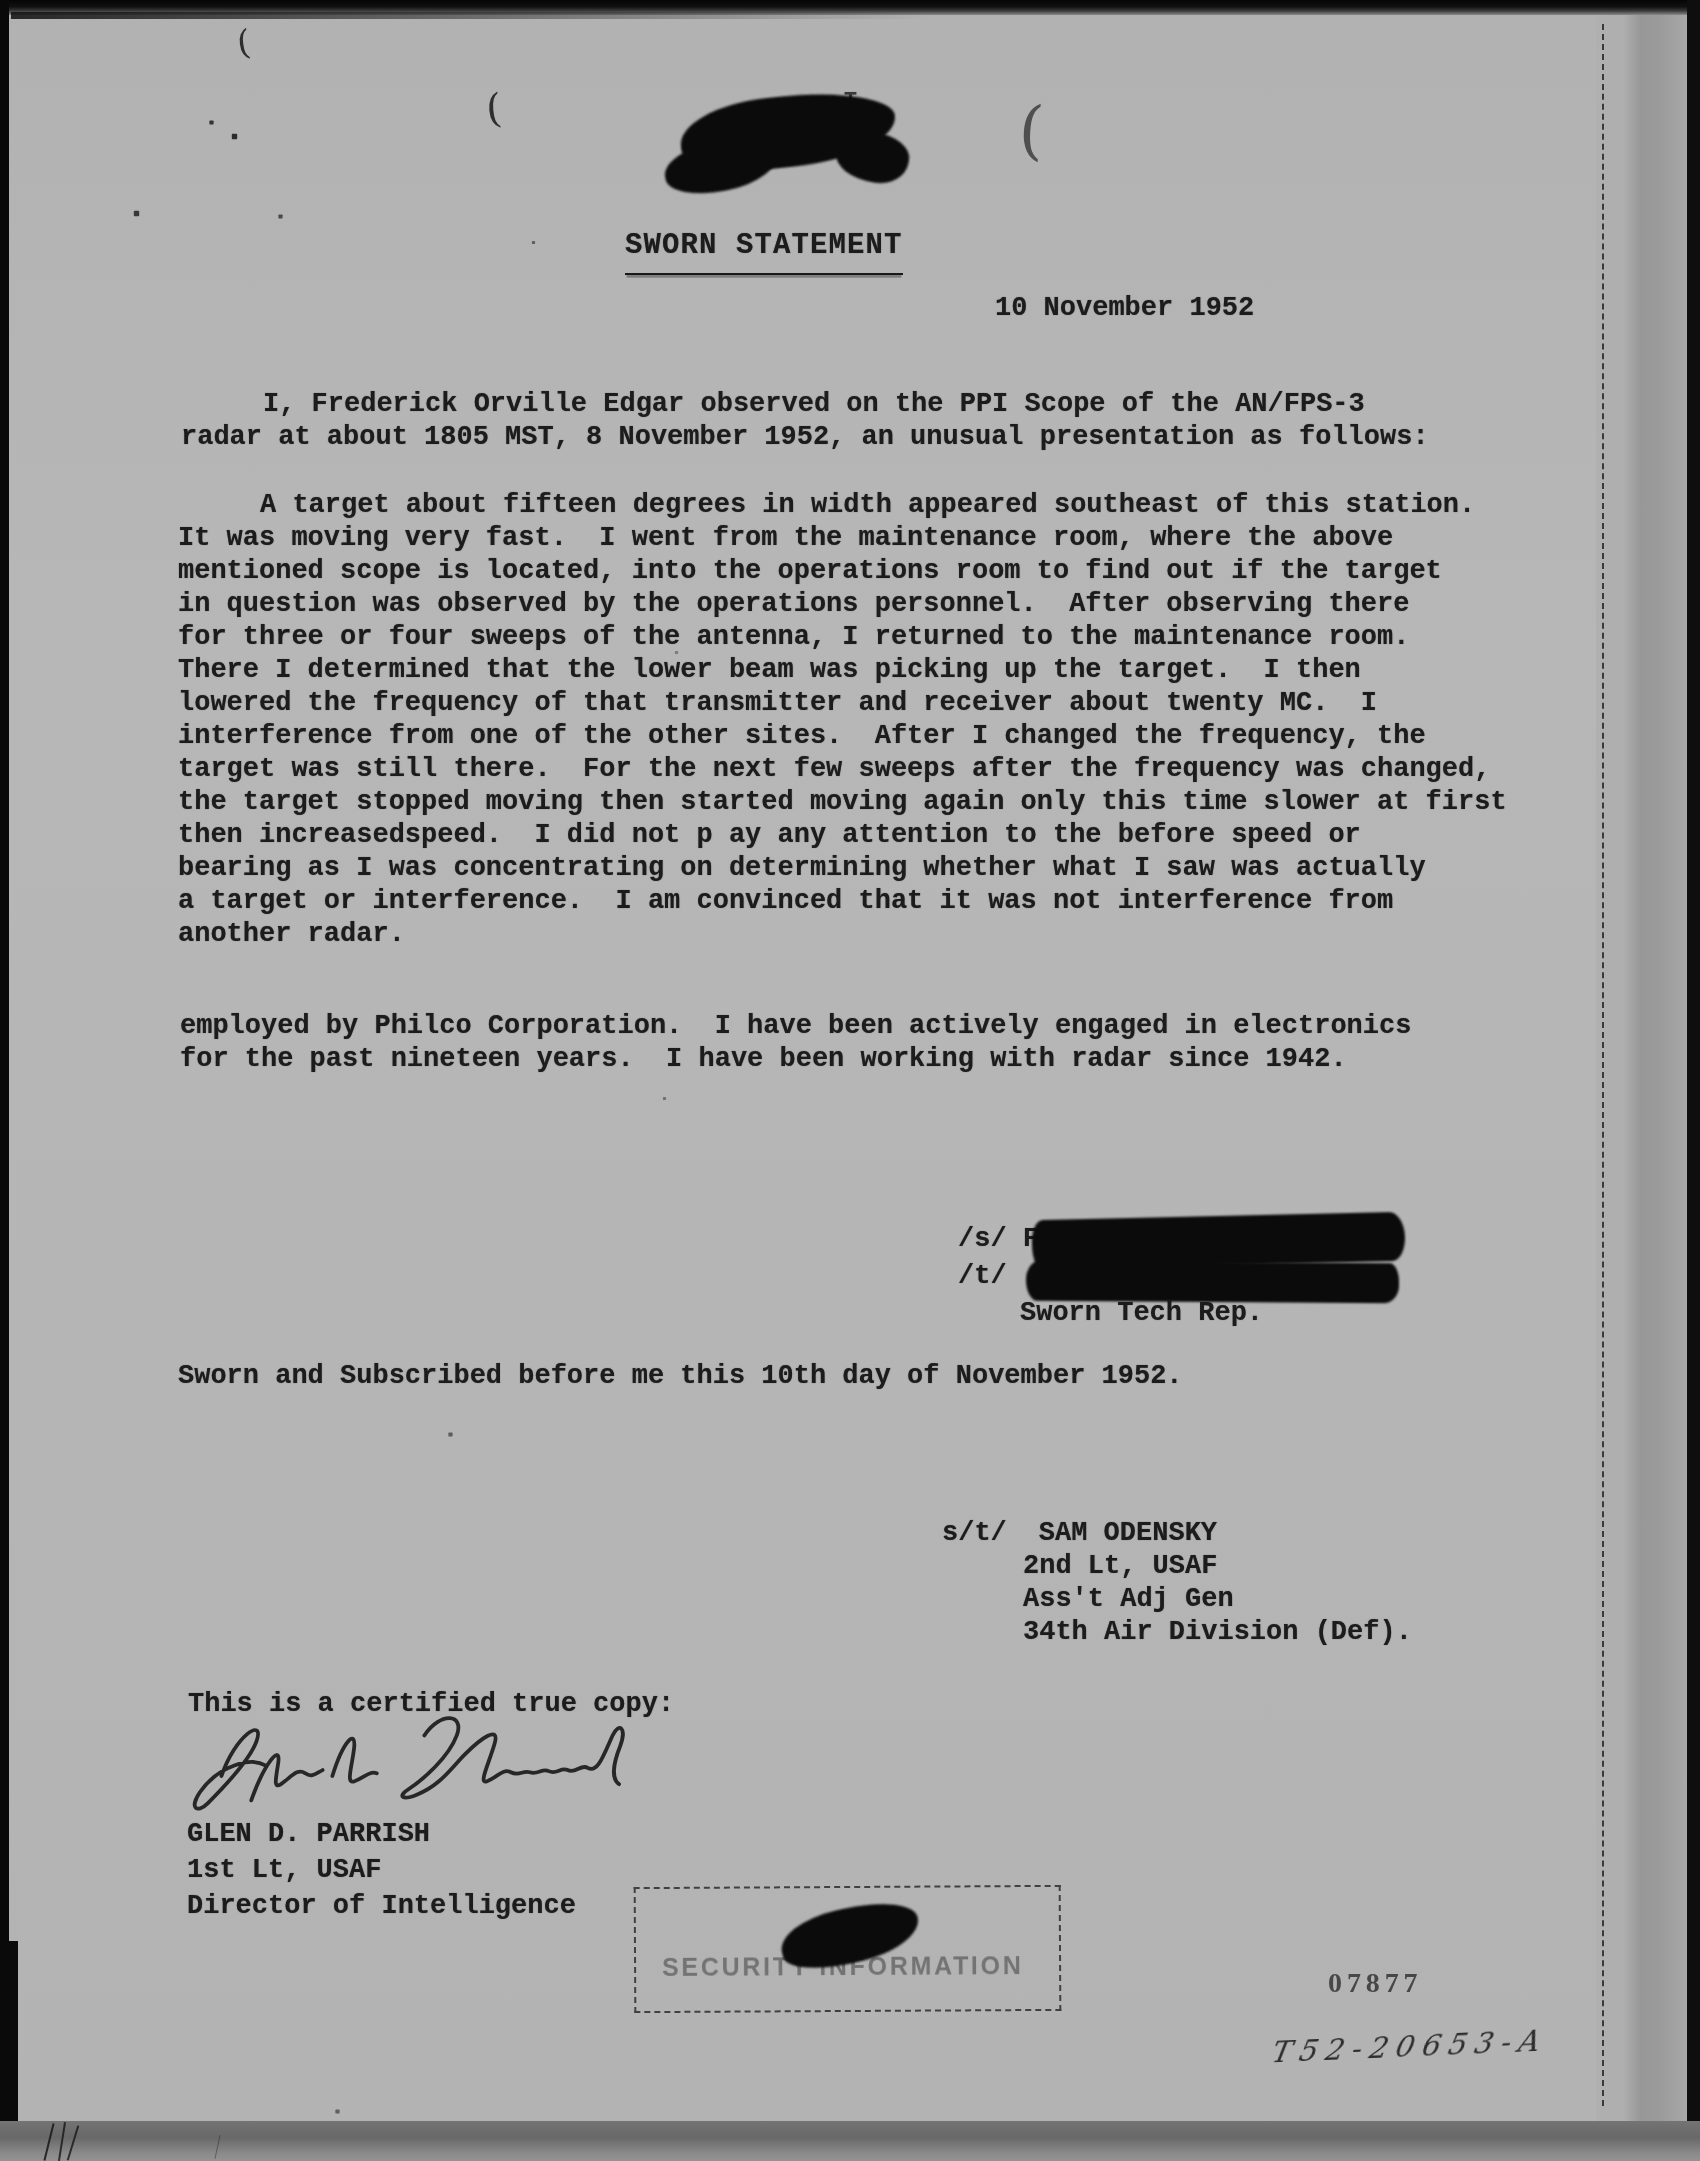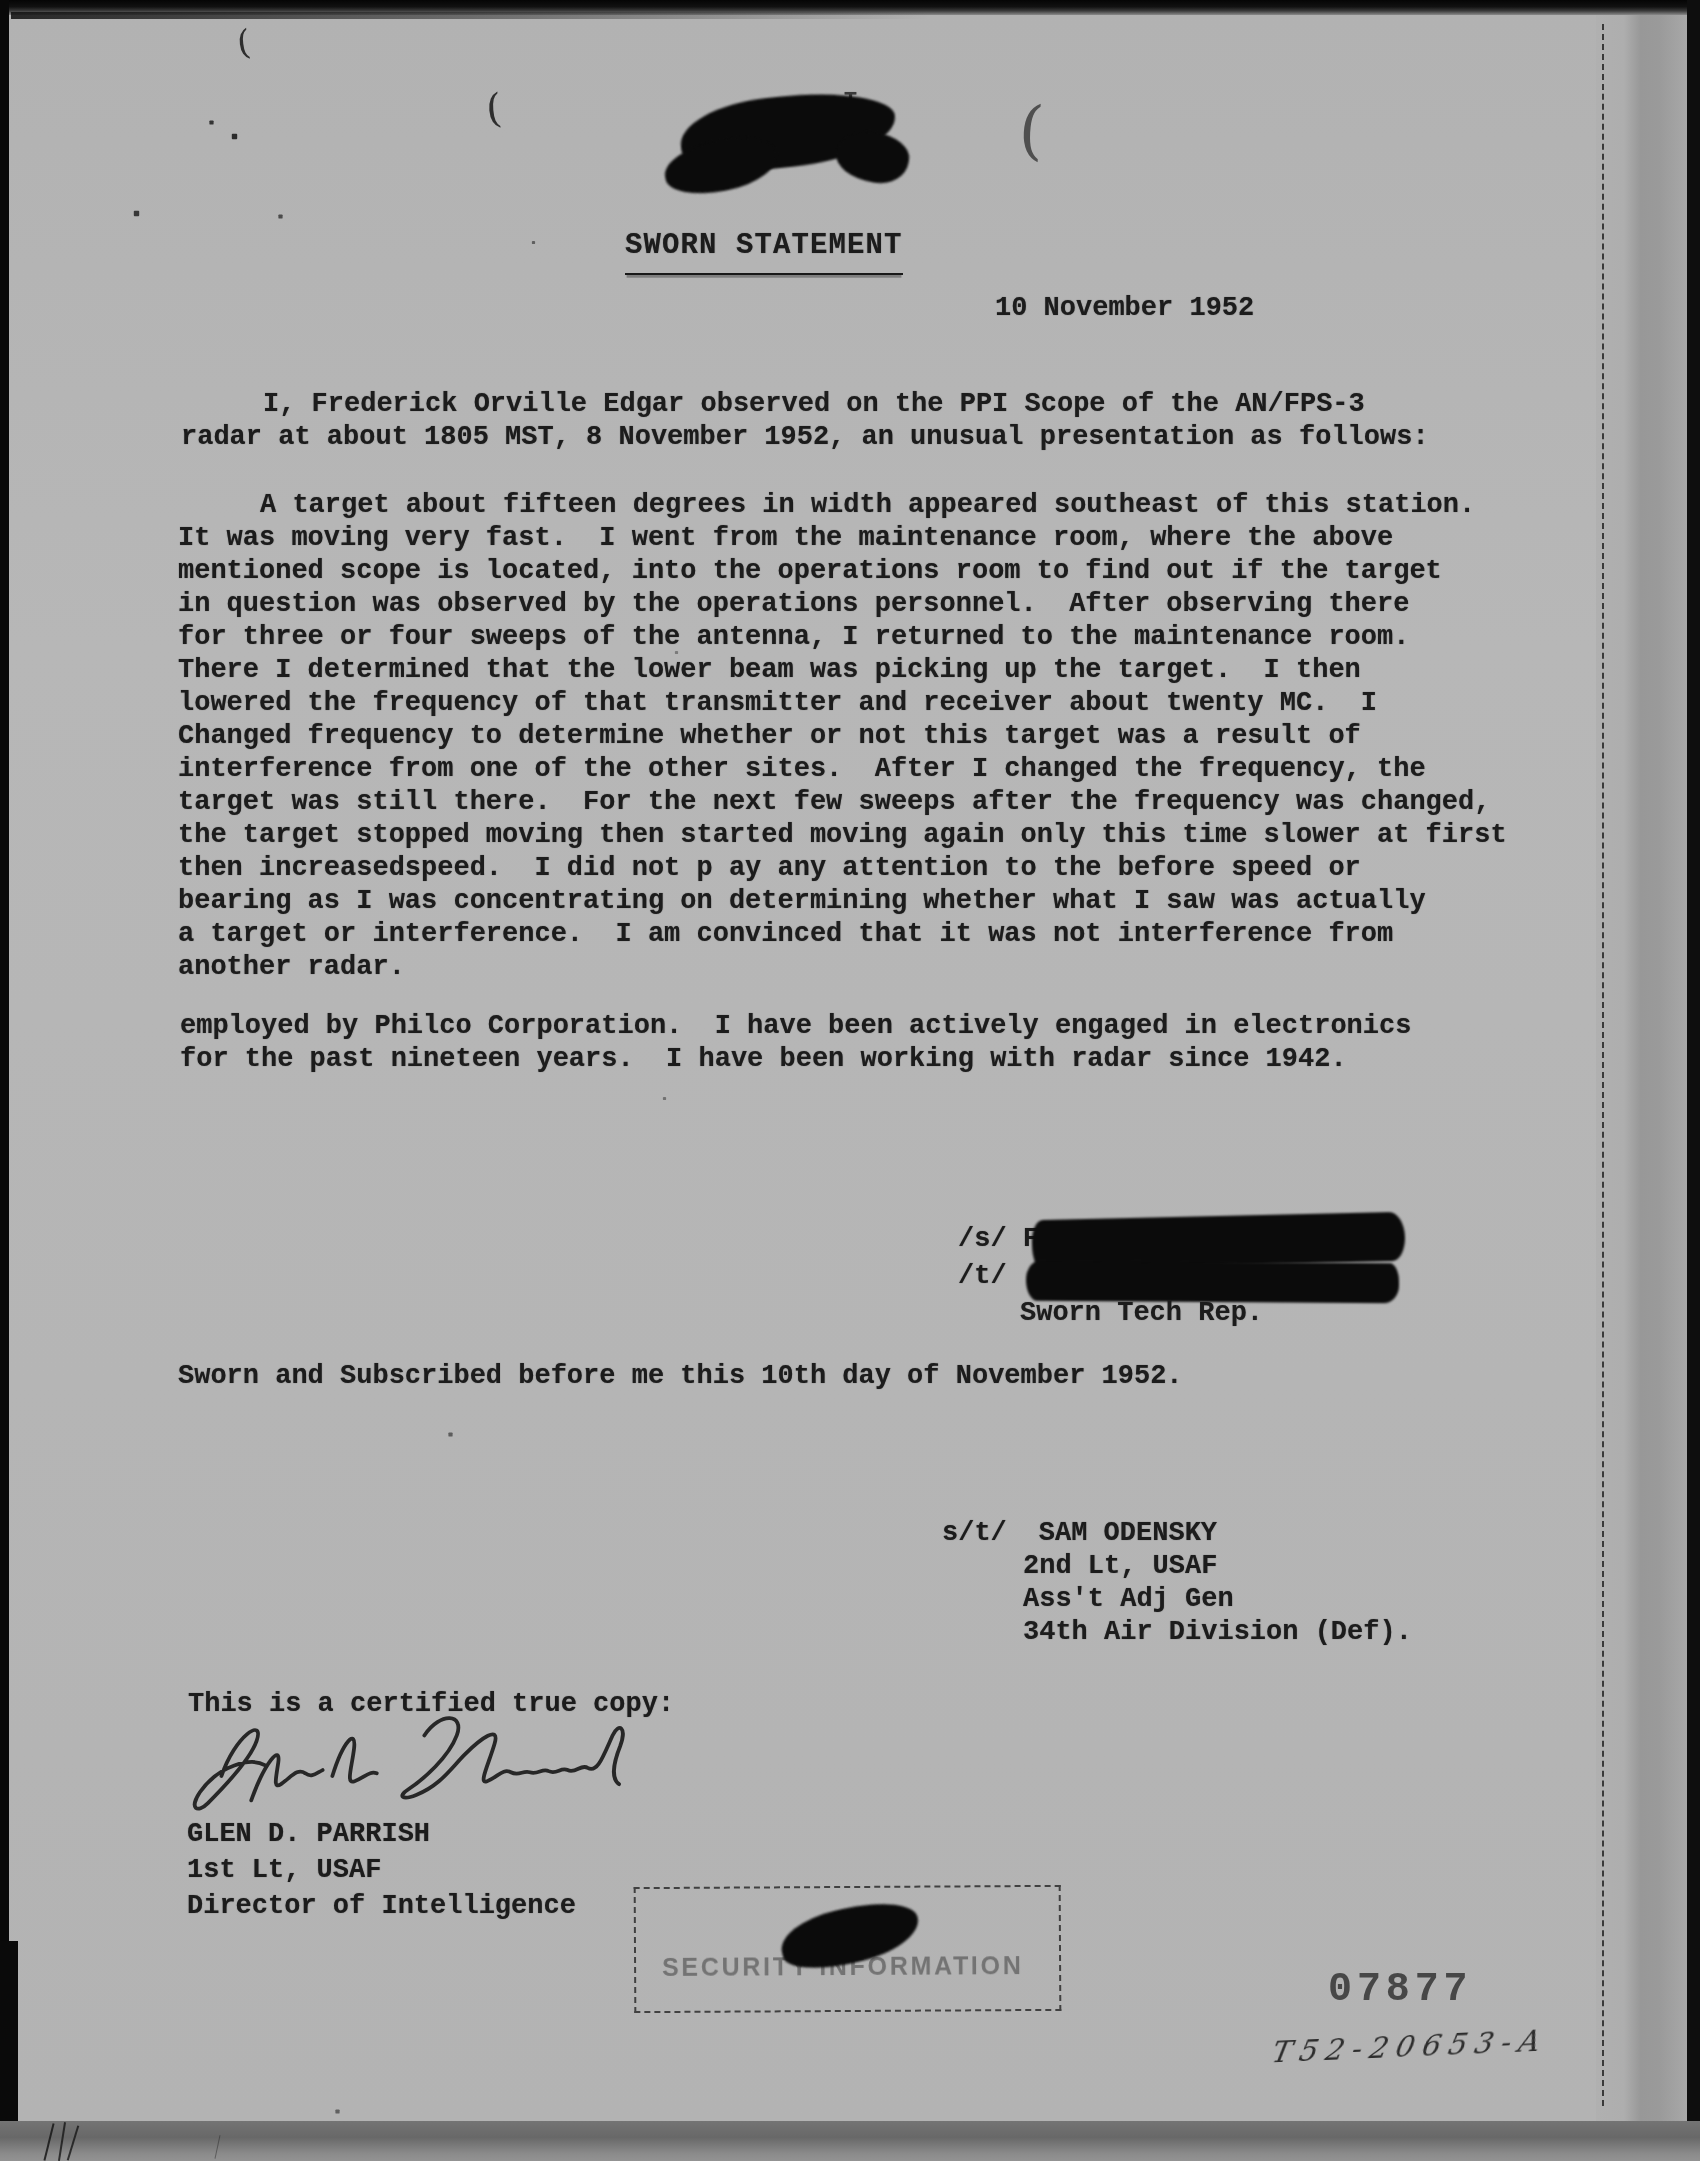--- a/index.html
+++ b/index.html
@@ -23,21 +23,21 @@
       color:#1c1c1c;white-space:pre;line-height:33px;text-shadow:0 0 1.1px rgba(25,25,25,.55);}
   .big{font-size:29px;}
   .ind{text-indent:82px;}
   .head-underline{border-bottom:2.7px solid #191919;padding-bottom:11px;
       box-shadow:0 4.3px 0 -1.6px rgba(25,25,25,.35);}
   .blob{position:absolute;background:#0b0b0b;filter:blur(1.1px);}
   .paren{font-family:"DejaVu Serif",serif;color:#2e2e2e;position:absolute;}
   .stamp-box{left:634px;top:1886px;width:423px;height:122px;border:2.2px dashed #2d2d2d;opacity:.85;transform:rotate(-.3deg);}
   .stamp-text{left:26px;top:64px;font-family:"Liberation Sans",sans-serif;font-weight:700;
       font-size:25px;letter-spacing:2.7px;color:rgba(42,42,42,.55);filter:blur(0.5px);white-space:pre;}
-  .ctrl-num{font-family:Liberation Mono, monospace;font-weight:700;font-size:40px;letter-spacing:4.9px;
+  .ctrl-num{font-family:Liberation Serif, serif;font-weight:700;font-size:28px;letter-spacing:4.9px;
       color:#3c3c3c;filter:blur(0.4px);opacity:.9;}
   .hand-ref{font-family:"DejaVu Serif",serif;font-style:italic;font-size:29px;letter-spacing:7.6px;
       color:#2d2d2d;transform:skewX(-14deg) rotate(-2.5deg);filter:blur(0.2px);}
   .scratch{position:absolute;background:#161616;}
   .specks{left:0;top:0;width:0.5px;height:0.5px;background:transparent;border-radius:50%;
       box-shadow:211px 122px 0 1.6px rgba(20,20,20,.8),234px 136px 0 2.2px rgba(20,20,20,.85),
                  136px 213px 0 2.2px rgba(25,25,25,.8),280px 216px 0 1.6px rgba(30,30,30,.7),
                  533px 242px 0 1.1px rgba(40,40,40,.6),676px 652px 0 1.1px rgba(50,50,50,.45),
                  450px 1434px 0 1.6px rgba(35,35,35,.6),664px 1098px 0 1.1px rgba(45,45,45,.5),
                  337px 2111px 0 1.6px rgba(40,40,40,.6),1162px 639px 0 1.1px rgba(60,60,60,.4);}
@@ -81,21 +81,20 @@
   </div>
 
   <div class="abs" style="left:178px;top:489px;">
     <div class="tw ind">A target about fifteen degrees in width appeared southeast of this station.</div>
     <div class="tw">It was moving very fast.  I went from the maintenance room, where the above</div>
     <div class="tw">mentioned scope is located, into the operations room to find out if the target</div>
     <div class="tw">in question was observed by the operations personnel.  After observing there</div>
     <div class="tw">for three or four sweeps of the antenna, I returned to the maintenance room.</div>
     <div class="tw">There I determined that the lower beam was picking up the target.  I then</div>
     <div class="tw">lowered the frequency of that transmitter and receiver about twenty MC.  I</div>
-    <div class="tw">Changed frequency to determine whether or not this target was a result of</div>
     <div class="tw">interference from one of the other sites.  After I changed the frequency, the</div>
     <div class="tw">target was still there.  For the next few sweeps after the frequency was changed,</div>
     <div class="tw">the target stopped moving then started moving again only this time slower at first</div>
     <div class="tw">then increasedspeed.  I did not p ay any attention to the before speed or</div>
     <div class="tw">bearing as I was concentrating on determining whether what I saw was actually</div>
     <div class="tw">a target or interference.  I am convinced that it was not interference from</div>
     <div class="tw">another radar.</div>
   </div>
 
   <div class="abs" style="left:180px;top:1010px;">

